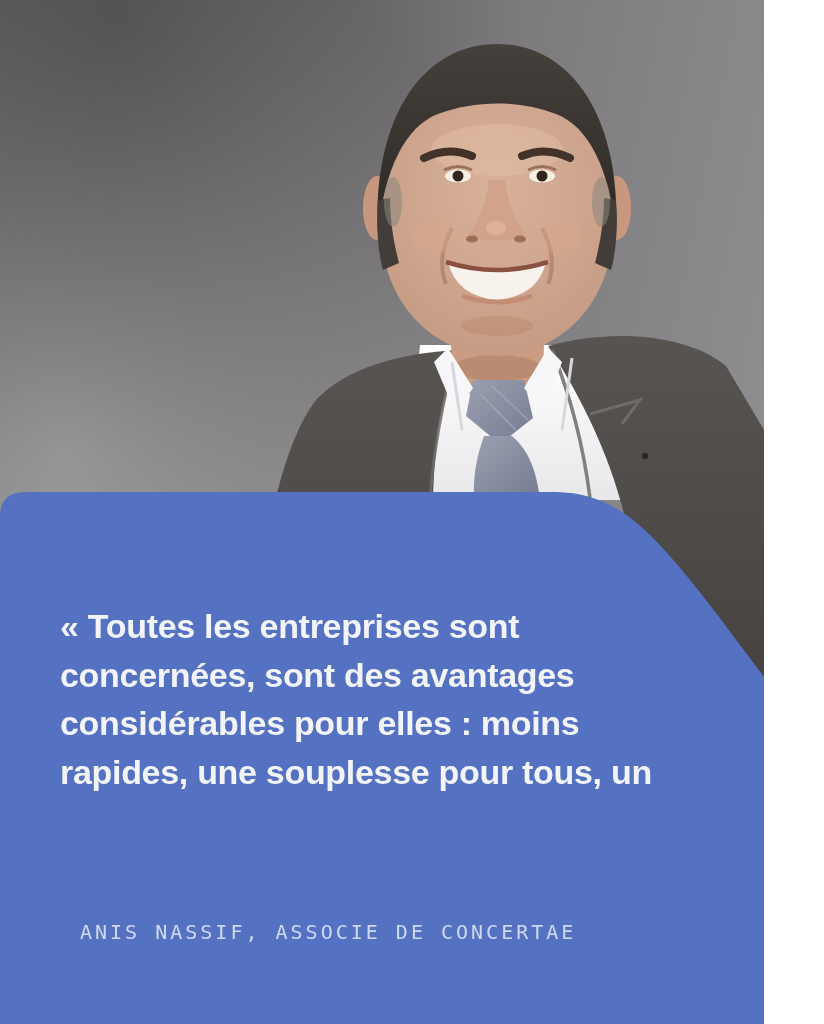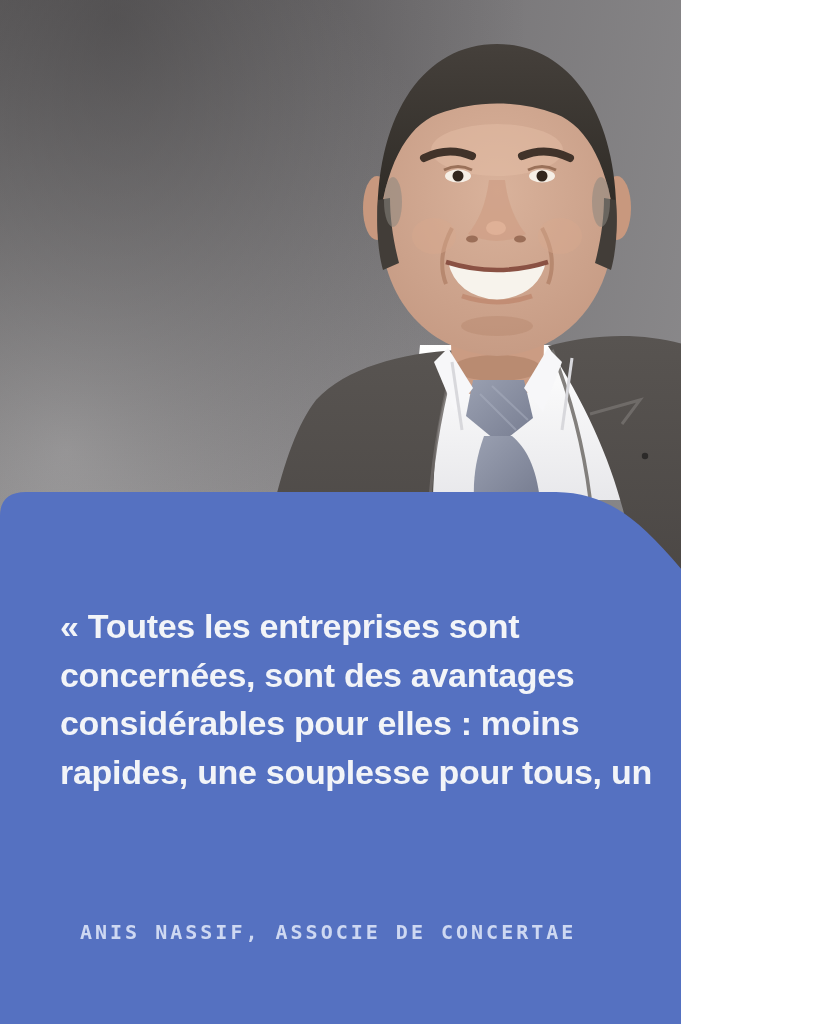--- a/index.html
+++ b/index.html
@@ -5,21 +5,21 @@
   html, body {
     margin: 0;
     padding: 0;
     width: 824px;
     height: 1024px;
     overflow: hidden;
     background: #ffffff;
   }
   .card {
     position: relative;
-    width: 681px;
+    width: 764px;
     height: 1024px;
     overflow: hidden;
     background: #7c7b7d;
     font-family: "Liberation Sans", sans-serif;
   }
   .photo-art, .panel-svg {
     position: absolute;
     top: 0;
     left: 0;
     display: block;
@@ -39,21 +39,20 @@
   }
   .attribution {
     position: absolute;
     left: 80px;
     top: 920px;
     font-family: "DejaVu Sans Mono", monospace;
     font-size: 20px;
     letter-spacing: 3px;
     color: rgba(233, 239, 252, 0.82);
     white-space: pre;
-    font-weight: bold;
   }
 </style>
 </head>
 <body>
 
 <div class="card">
 
   <div>
     <svg class="photo-art" width="824" height="1024" viewBox="0 0 824 1024" aria-hidden="true">
       <defs>

